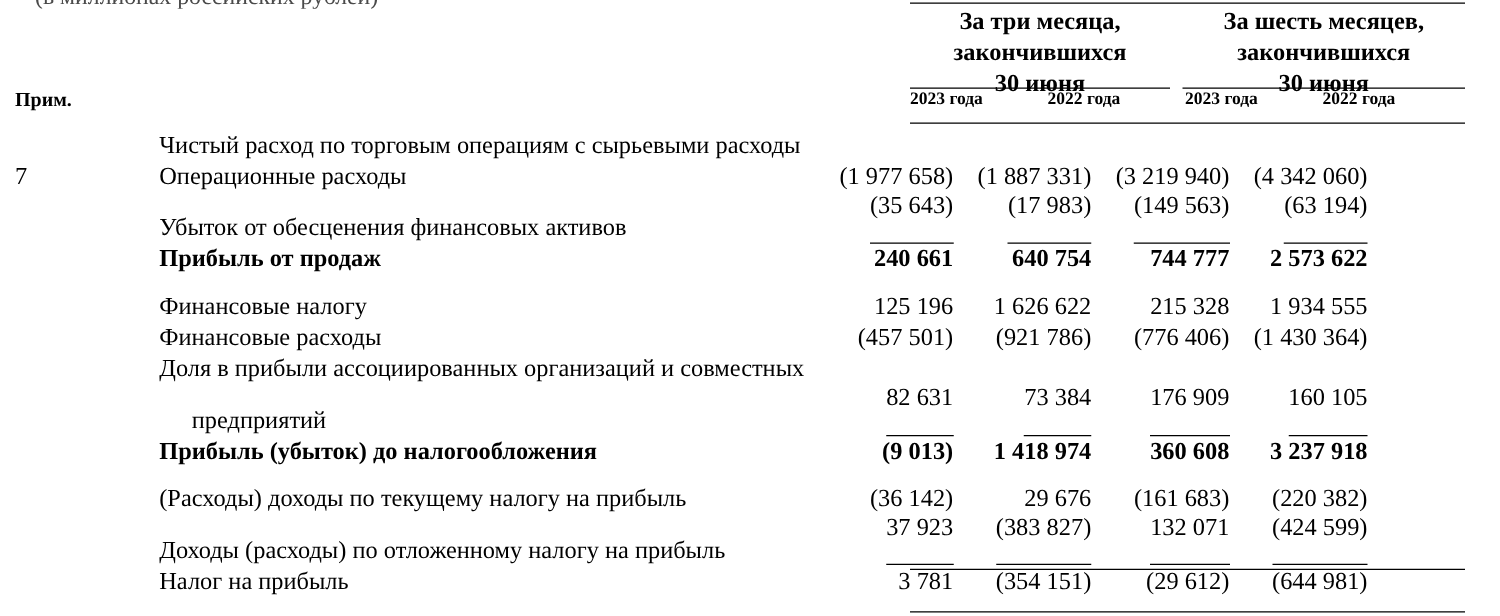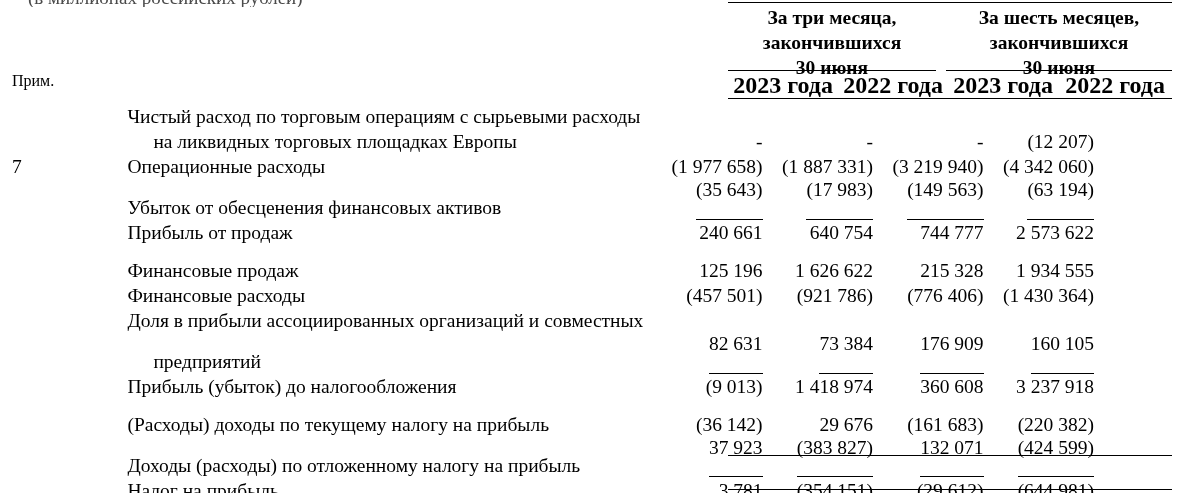--- a/index.html
+++ b/index.html
@@ -72,33 +72,33 @@
     padding-left: 82px !important;
   }
   .label-indent {
     padding-left: 108px !important;
   }
   .num {
     text-align: right;
     padding-right: 14px !important;
     font-variant-numeric: tabular-nums;
   }
-  .bold { font-weight: normal; }
+  .bold { font-weight: bold; }
 
   .hdr-center {
     text-align: center;
     font-weight: bold;
     font-size: 19.5px;
     line-height: 1.28;
   }
   .hdr-sub {
-    text-align: center;
+    text-align: left;
     font-weight: bold;
     padding-right: 14px !important;
-    font-size: 24px;
+    font-size: 14px;
   }
 
   .row-h { height: 25px; }
   .row-gap { height: 13px; }
 
   .uline {
     display: inline-block;
     border-bottom: 1px solid #000;
     padding-bottom: 17px;
   }
@@ -149,28 +149,20 @@
       <col class="col-num">
     </colgroup>
     <tbody id="fin-body">
         <tr class="row-h">
           <td class="note-cell"></td>
           <td class="label-cell">Чистый расход по торговым операциям с сырьевыми расходы</td>
           <td class="num"></td>
           <td class="num"></td>
           <td class="num"></td>
           <td class="num"></td>
-        </tr>
-        <tr class="row-h">
-          <td class="note-cell"></td>
-          <td class="label-cell label-indent">на ликвидных торговых площадках Европы</td>
-          <td class="num">-</td>
-          <td class="num">-</td>
-          <td class="num">-</td>
-          <td class="num">(12 207)</td>
         </tr>
         <tr class="row-h">
           <td class="note-cell">7</td>
           <td class="label-cell">Операционные расходы</td>
           <td class="num">(1 977 658)</td>
           <td class="num">(1 887 331)</td>
           <td class="num">(3 219 940)</td>
           <td class="num">(4 342 060)</td>
         </tr>
         <tr class="row-h">
@@ -187,21 +179,21 @@
           <td class="num bold">240 661</td>
           <td class="num bold">640 754</td>
           <td class="num bold">744 777</td>
           <td class="num bold">2 573 622</td>
         </tr>
         <tr class="row-gap">
           <td colspan="6" style="font-size: 6px;">&nbsp;</td>
         </tr>
         <tr class="row-h">
           <td class="note-cell"></td>
-          <td class="label-cell">Финансовые продаж</td>
+          <td class="label-cell">Финансовые налогу</td>
           <td class="num">125 196</td>
           <td class="num">1 626 622</td>
           <td class="num">215 328</td>
           <td class="num">1 934 555</td>
         </tr>
         <tr class="row-h">
           <td class="note-cell"></td>
           <td class="label-cell">Финансовые расходы</td>
           <td class="num">(457 501)</td>
           <td class="num">(921 786)</td>

